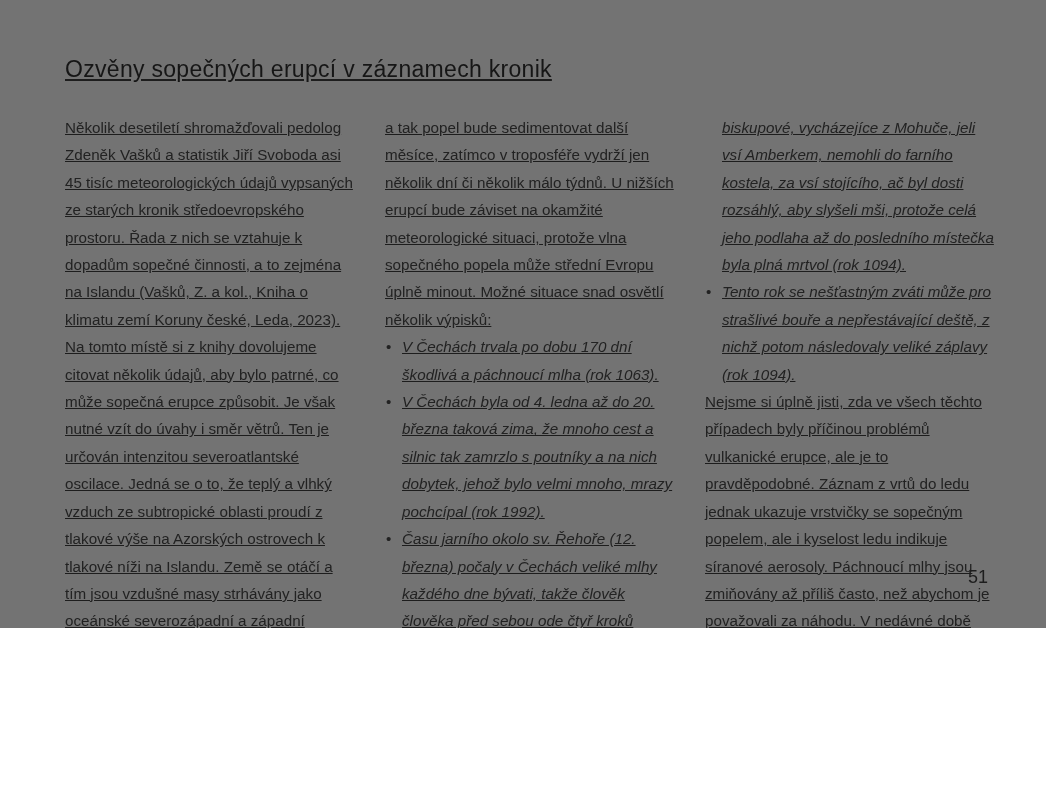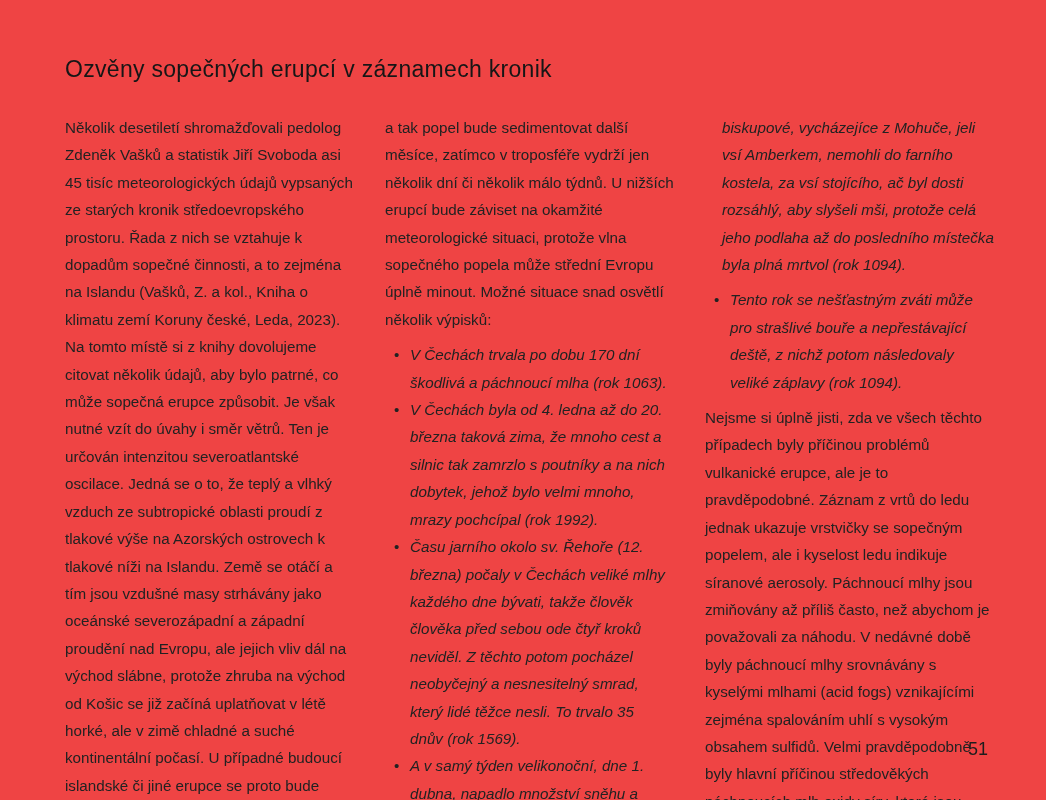--- a/index.html
+++ b/index.html
@@ -3,26 +3,27 @@
 <meta charset="utf-8">
 <style>
   html, body {
     margin: 0;
     padding: 0;
     background: #ffffff;
   }
   .page {
     position: relative;
     width: 1046px;
-    height: 800px;
-    background: #ef4444;
+    height: 628px;
+    background: #737373;
     font-family: "Liberation Sans", sans-serif;
     color: #1d1d1d;
     overflow: hidden;
     box-sizing: border-box;
+    text-decoration: underline;
   }
   .content {
     padding: 56px 60px 0 65px;
   }
   .page-title {
     font-size: 23px;
     font-weight: normal;
     letter-spacing: 0.3px;
     margin: 0 0 31px 0;
     color: #161616;
@@ -35,21 +36,21 @@
   .col {
     width: 291px;
     flex: 0 0 291px;
     font-size: 15.2px;
     line-height: 27.4px;
     color: #222222;
   }
   .col p { margin: 0; }
   ul.bullets {
     list-style: none;
-    margin: 8px;
+    margin: 0;
     padding: 0;
   }
   ul.bullets li {
     position: relative;
     padding-left: 17px;
     font-style: italic;
   }
   ul.bullets li::before {
     content: "\2022";
     position: absolute;

